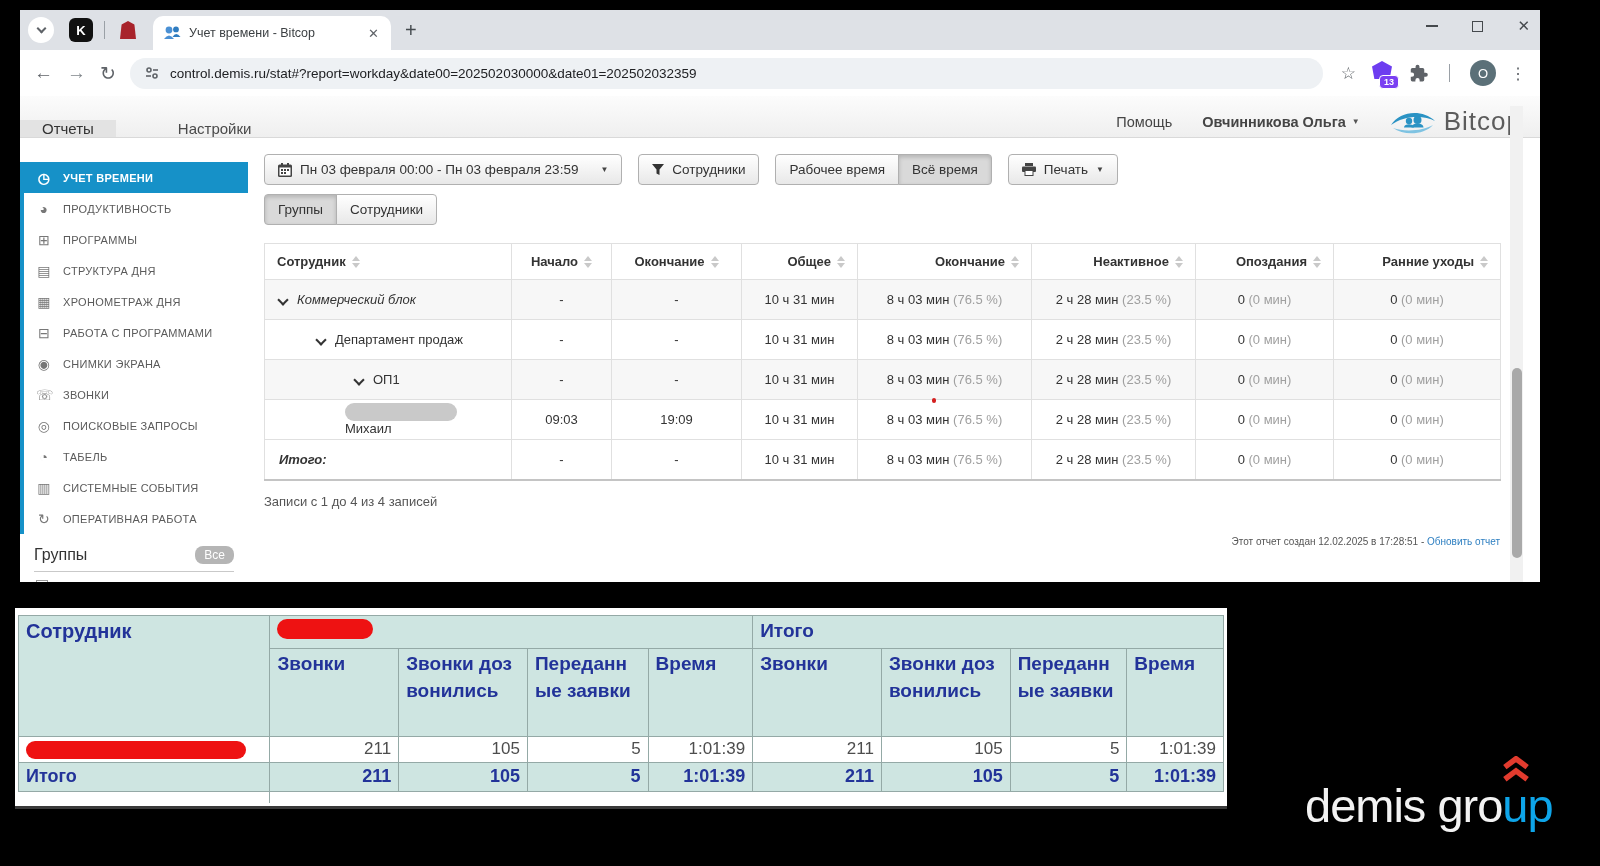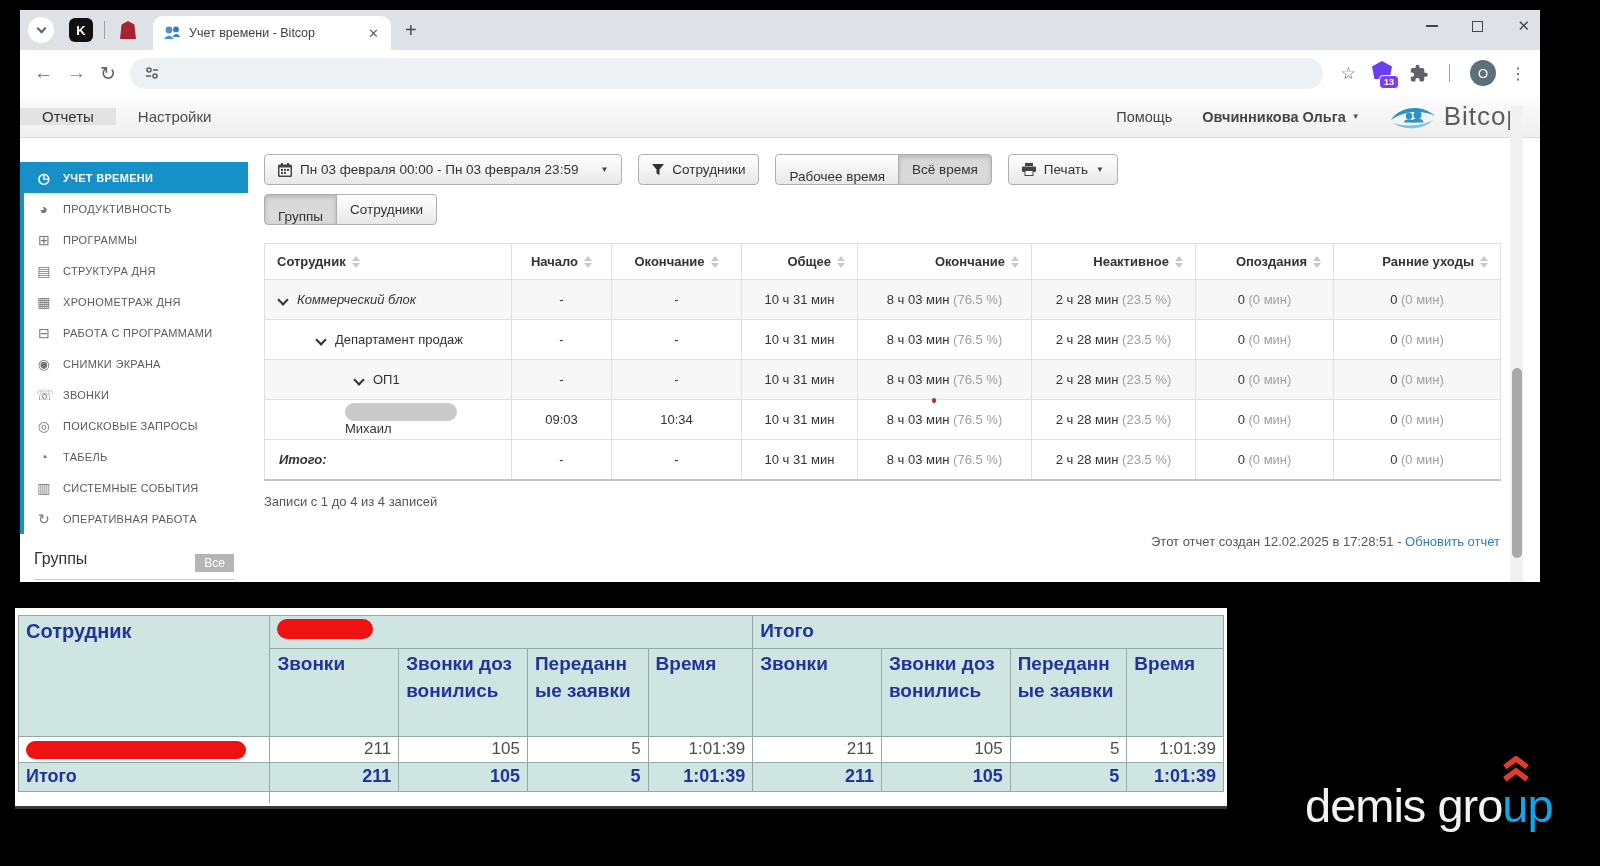--- a/index.html
+++ b/index.html
@@ -34,50 +34,50 @@
   .urlbar { flex:1; height:31px; background:#eef1f4; border-radius:16px; display:flex; align-items:center; padding:0 14px; gap:10px; }
   .urltext { font-size:13.5px; color:#202124; white-space:nowrap; overflow:hidden; }
   .star { font-size:17px; color:#5f6368; margin-left:4px; }
   .ext-wrap { position:relative; width:26px; height:24px; }
   .ext-shape { position:absolute; left:2px; top:0; width:20px; height:18px; background:#6d3df0; clip-path:polygon(50% 0,100% 30%,88% 100%,12% 100%,0 30%); }
   .ext-badge { position:absolute; right:-3px; bottom:-4px; background:#7a3ff2; color:#fff; font-size:9px; font-weight:bold; padding:1px 4px; border-radius:4px; border:1px solid #fff; }
   .avatar { width:26px; height:26px; border-radius:50%; background:#5b7078; color:#fff; font-size:13px; display:flex; align-items:center; justify-content:center; }
   .dots { color:#5f6368; font-size:16px; letter-spacing:0; }
 
   
-  .appheader { height:42px; background:linear-gradient(#fcfcfc,#efefef); border-bottom:1px solid #d9d9d9; display:flex; align-items:center; }
+  .appheader { height:42px; background:linear-gradient(#fcfcfc,#efefef); border-bottom:1px solid #d9d9d9; display:flex; align-items:flex-end;gap:40px; }
   .app-tab { display:flex; align-items:center; padding:0 22px; font-size:15px; color:#4a4a4a; }
   .app-tab.active { background:#e3e3e3; color:#333; }
   .ah-right { margin-left:auto; display:flex; align-items:center; gap:30px; padding-right:18px; }
   .ah-link { font-size:14.5px; color:#454545; }
   .ah-user { font-size:14.5px; color:#454545; font-weight:bold; display:flex; align-items:center; gap:6px; }
   .caret-dn { font-size:8px; color:#555; }
   .bitcop { display:flex; align-items:center; gap:8px; }
   .bitcop-text { font-size:26px; color:#5c5c5c; letter-spacing:1px; }
 
   
   .content { display:flex; height:444px; }
   .sidebar { width:228px; padding-top:24px; position:relative; flex-shrink:0; }
   .menu { position:relative; }
   .menu::before { content:""; position:absolute; left:0; top:0; bottom:0; width:4px; background:#1691c8; }
   .mi { height:31px; display:flex; align-items:center; gap:11px; padding-left:16px; font-size:11px; color:#5a5a5a; letter-spacing:.3px; position:relative; }
   .mi .ic { width:16px; text-align:center; font-size:14px; color:#777; }
   .mi.active { background:#1691c8; color:#fff; font-weight:bold; }
   .mi.active .ic { color:#fff; }
   .groups-head { margin:12px 14px 0 14px; display:flex; justify-content:space-between; align-items:center; border-bottom:1px solid #c9c9c9; padding-bottom:7px; }
   .groups-label { font-size:16px; color:#333; }
-  .badge-all { background:#b5b5b5; color:#fff; font-size:12px; padding:2px 9px; border-radius:0;margin-top:8px; }
+  .badge-all { background:#b5b5b5; color:#fff; font-size:12px; padding:2px 9px; border-radius:8px; }
   .cutoff-box { width:12px; height:10px; border:1px solid #9a9a9a; margin:8px 0 0 16px; }
 
   .main { flex:1; padding:16px 0 0 16px; position:relative; }
   .btn { display:inline-flex; align-items:center; gap:8px; height:31px; padding:0 13px; background:linear-gradient(#ffffff,#e8e8e8); border:1px solid #b0b0b0; border-radius:4px; font-size:13.5px; color:#333; white-space:nowrap; }
   .btn.pressed { background:#d9d9d9; box-shadow:inset 0 2px 4px rgba(0,0,0,.18); }
   .bgroup { display:inline-flex; }
   .bgroup .btn { border-radius:0; margin-left:-1px; }
-  .bgroup .btn:first-child { border-radius:4px 0 0 4px; margin-left:0;align-items:flex-end; }
+  .bgroup .btn:first-child { border-radius:4px 0 0 4px; margin-left:0; }
   .bgroup .btn:last-child { border-radius:0 4px 4px 0; }
   .trow1 { display:flex; gap:16px; align-items:center; }
   .trow2 { margin-top:9px; }
   .caret-sm { font-size:8px; color:#444; }
 
   
   table.report { border-collapse:collapse; width:1236px; margin-top:18px; font-size:13px; table-layout:fixed; }
   .report th, .report td { border:1px solid #e0e0e0; padding:0 12px; height:40px; color:#333; }
   .report thead th { height:36px; font-weight:bold; background:#fff; }
   .report tr.odd td { background:#f7f7f7; }
@@ -89,21 +89,21 @@
   .sorti .dn { border-top:5px solid #c9c9c9; }
   .cc { text-align:center; } .cr { text-align:center; }
   .pct { color:#a0a0a0; }
   .ecaret { width:8px; height:8px; border-left:2.5px solid #333; border-bottom:2.5px solid #333; transform:rotate(-45deg); display:inline-block; margin:-4px 10px 0 0; }
   .lvl1 { padding-left:14px !important;font-style:italic; } .lvl2 { padding-left:52px !important; } .lvl3 { padding-left:90px !important; }
   .nameblob { display:inline-block; width:112px; height:18px; background:#c9c9c9; border-radius:9px; vertical-align:middle; margin-right:8px; }
   .emp-cell { padding-left:80px !important; }
   .totrow td { font-weight:normal; border-bottom:2px solid #c4c4c4; }
   .totrow .tname { font-weight:bold; }
   .records { font-size:13px; color:#555; margin-top:13px; }
-  .rfooter { width:1236px; text-align:right; margin-top:22px; font-size:13px; color:#555; line-height:21px; }
+  .rfooter { width:1236px; text-align:right; margin-top:22px; font-size:10px; color:#555; line-height:21px; }
   .rfooter a { color:#2d7fc1; text-decoration:none; }
   .reddot { position:absolute; left:912px; top:388px; width:4px; height:5px; background:#d42020; border-radius:2px; }
   .vscroll { position:absolute; right:17px; top:96px; bottom:0; width:13px; background:#f1f1f1; }
   .vthumb { position:absolute; left:1.5px; width:10px; top:55%; height:40%; background:#a9a9a9; border-radius:5px; }
 
   
   .sheet { position:absolute; left:15px; top:608px; width:1212px; background:#fff; padding:7px 3px 3px 3px; border-bottom:3px solid #3a3a3a; }
   table.calls { border-collapse:collapse; width:100%; table-layout:fixed; }
   .calls th, .calls td { border:1px solid #94a9a6; padding:1px 7px; }
   .calls th { background:#cee5e1; color:#223399; text-align:left; font-weight:bold; font-size:19px; vertical-align:top; word-break:break-all; line-height:1.45; }
@@ -160,20 +160,21 @@
     <span class="navic">←</span>
     <span class="navic fwd">→</span>
     <span class="navic">↻</span>
     <div class="urlbar">
       <svg width="16" height="16" viewBox="0 0 16 16" stroke="#5f6368" stroke-width="1.6" fill="#5f6368">
         <circle cx="5" cy="5" r="2" fill="none"></circle>
           <line x1="9" y1="5" x2="14" y2="5"></line>
         <circle cx="11" cy="11" r="2" fill="none"></circle>
           <line x1="2" y1="11" x2="7" y2="11"></line>
       </svg>
+      <span class="urltext">control.demis.ru/stat#?report=workday&amp;date00=202502030000&amp;date01=202502032359</span>
     </div>
     <span class="star">☆</span>
     <div class="ext-wrap">
       <div class="ext-shape"></div>
       <div class="ext-badge">13</div>
     </div>
     <svg width="19" height="19" viewBox="0 0 24 24" fill="#5f6368">
       <path d="M20 11h-2V7a2 2 0 0 0-2-2h-4V3.5A2.5 2.5 0 0 0 9.5 1 2.5 2.5 0 0 0 7 3.5V5H3a2 2 0 0 0-2 2v3.8h1.5a2.7 2.7 0 0 1 0 5.4H1V20a2 2 0 0 0 2 2h3.8v-1.5a2.7 2.7 0 0 1 5.4 0V22H16a2 2 0 0 0 2-2v-4h2a2.5 2.5 0 0 0 0-5z"></path>
     </svg>
     <div class="vsep"></div>
@@ -435,21 +436,21 @@
             <td class="cc">-</td>
             <td class="cr">10 ч 31 мин</td>
             <td class="cr"><span>8 ч 03 мин</span> <span class="pct">(76.5 %)</span></td>
             <td class="cr"><span>2 ч 28 мин</span> <span class="pct">(23.5 %)</span></td>
             <td class="cr"><span>0</span> <span class="pct">(0 мин)</span></td>
             <td class="cr"><span>0</span> <span class="pct">(0 мин)</span></td>
           </tr>
           <tr>
             <td class="emp-cell"><span class="nameblob"></span><span>Михаил</span></td>
             <td class="cc">09:03</td>
-            <td class="cc">10:34</td>
+            <td class="cc">19:09</td>
             <td class="cr">10 ч 31 мин</td>
             <td class="cr"><span>8 ч 03 мин</span> <span class="pct">(76.5 %)</span></td>
             <td class="cr"><span>2 ч 28 мин</span> <span class="pct">(23.5 %)</span></td>
             <td class="cr"><span>0</span> <span class="pct">(0 мин)</span></td>
             <td class="cr"><span>0</span> <span class="pct">(0 мин)</span></td>
           </tr>
           <tr class="totrow">
             <td class="lvl1 tname">Итого:</td>
             <td class="cc">-</td>
             <td class="cc">-</td>

